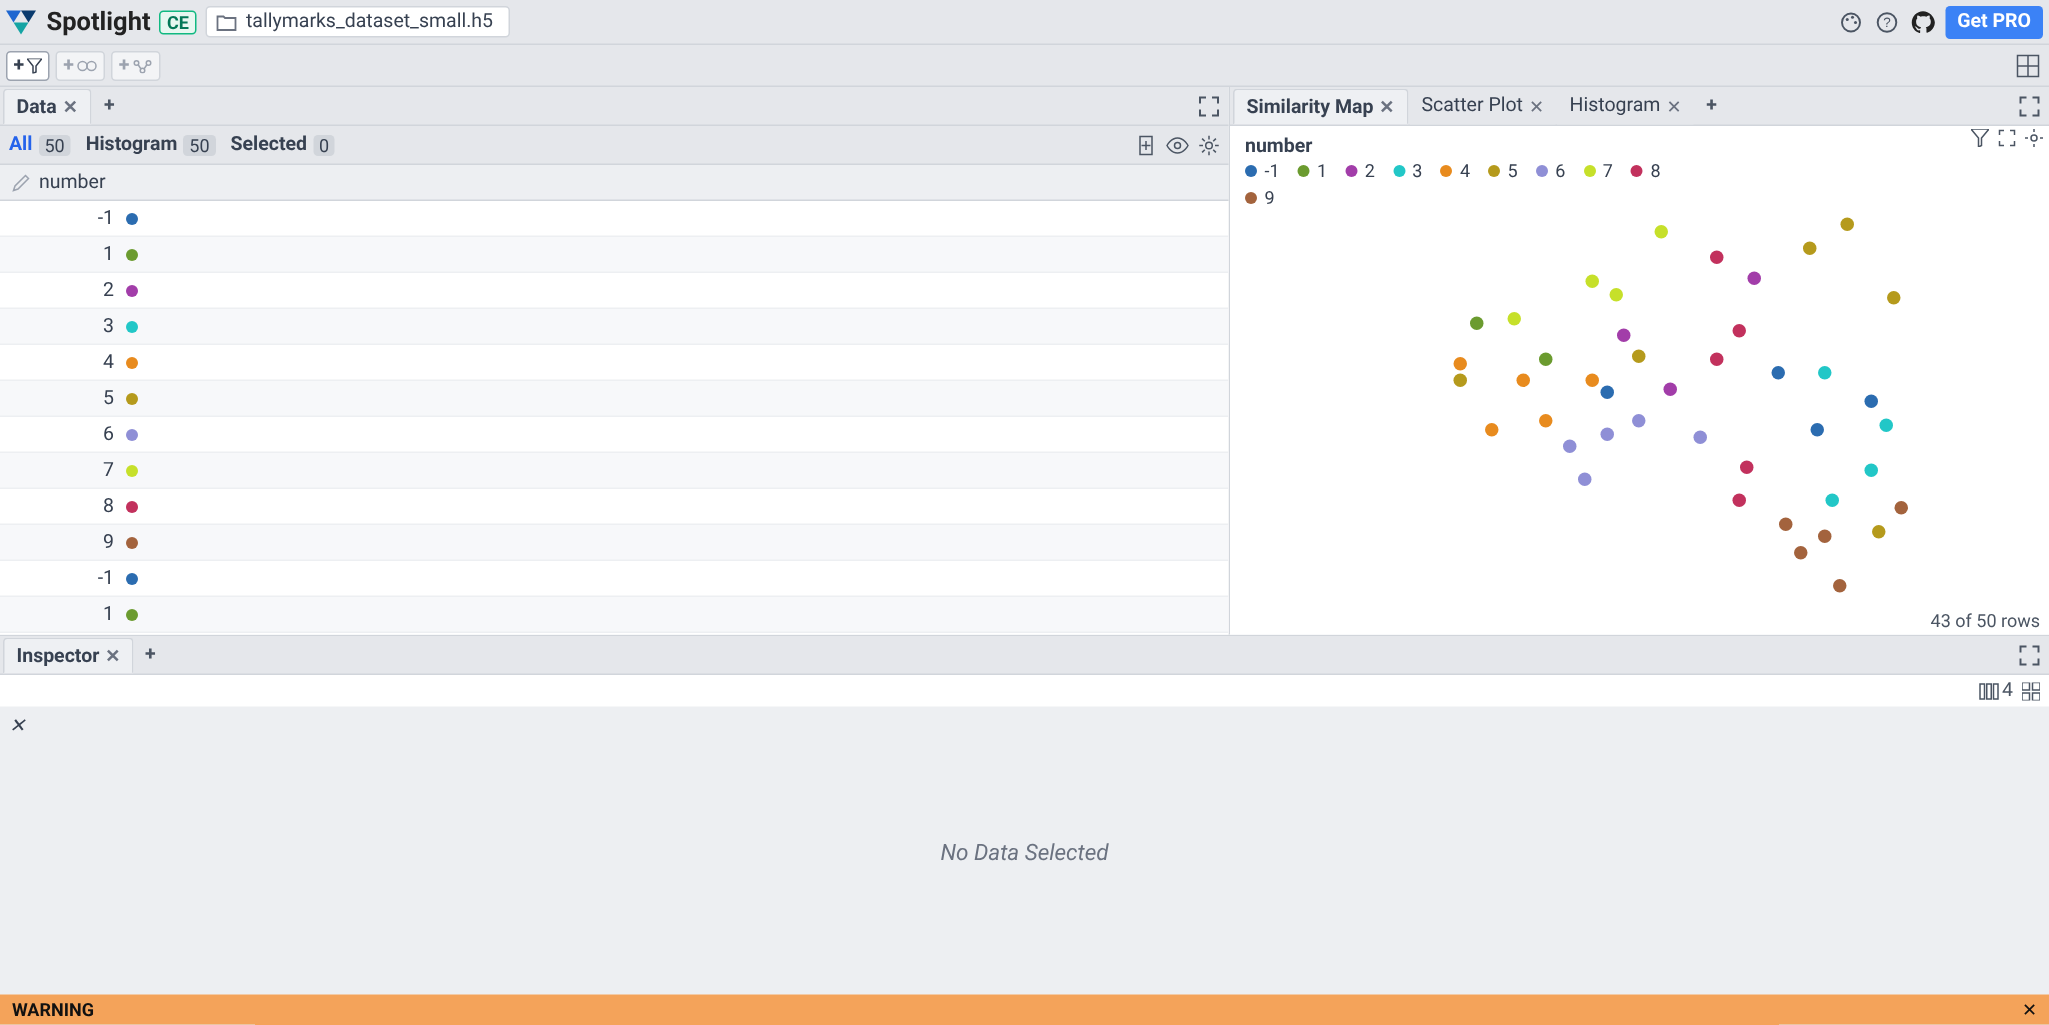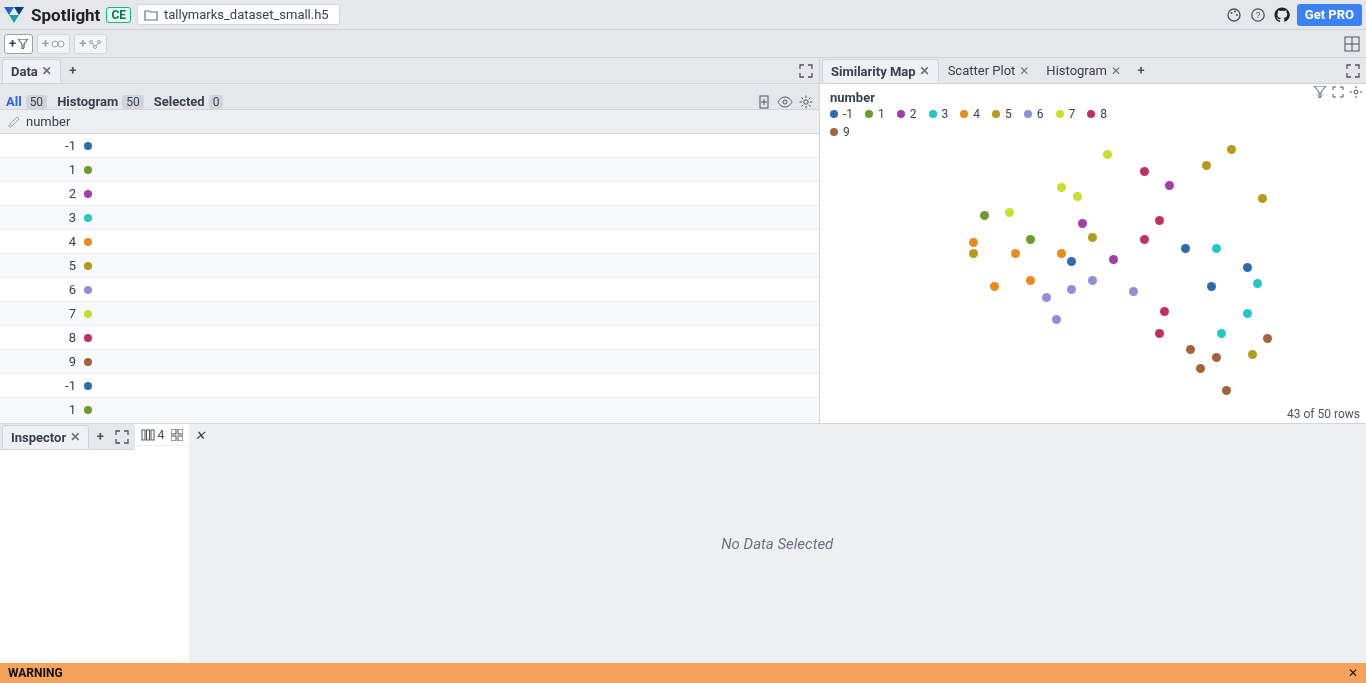--- a/index.html
+++ b/index.html
@@ -143,21 +143,21 @@
     font-weight:700;
     cursor:pointer;
   }
   .tabstrip-spacer{flex:1;}
   .expand-icn { color:#4b5563; padding:0 4px; }
   
   .counts-bar {
     height: 26px;
     background:#e5e7eb;
     border-bottom:1px solid #d1d5db;
-    display:flex; align-items:flex-end;
+    display:flex; align-items:center;
     padding: 0 6px;
     gap: 10px;
     font-size:13px;
   }
   .count-group { display:flex; align-items:center; gap:4px;}
   .count-label { font-weight:700; color:#374151;}
   .count-label.all { color:#2563eb;}
   .count-badge {
     background:#d1d5db;
     color:#374151;
@@ -240,21 +240,21 @@
   .rowcount {
     position:absolute;
     right:6px; bottom:2px;
     font-size:12px;
     color:#4b5563;
   }
   
   .inspector-wrap {
     height: 240px;
     width:100%;
-    display:flex; flex-direction:row;
+    display:flex; flex-direction:column;
     border-top:1px solid #d1d5db;
     background:#fff;
   }
   .inspector-tabstrip {
     height:26px;
     background:#e5e7eb;
     border-bottom:1px solid #d1d5db;
     display:flex; align-items:center;
     padding:0 2px;
   }

